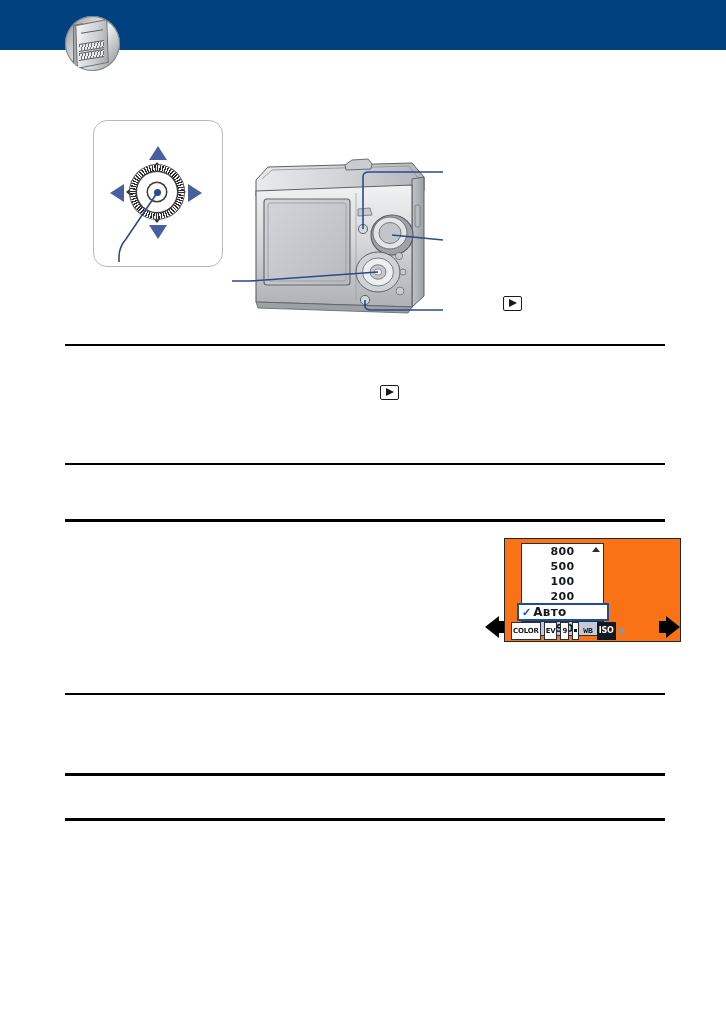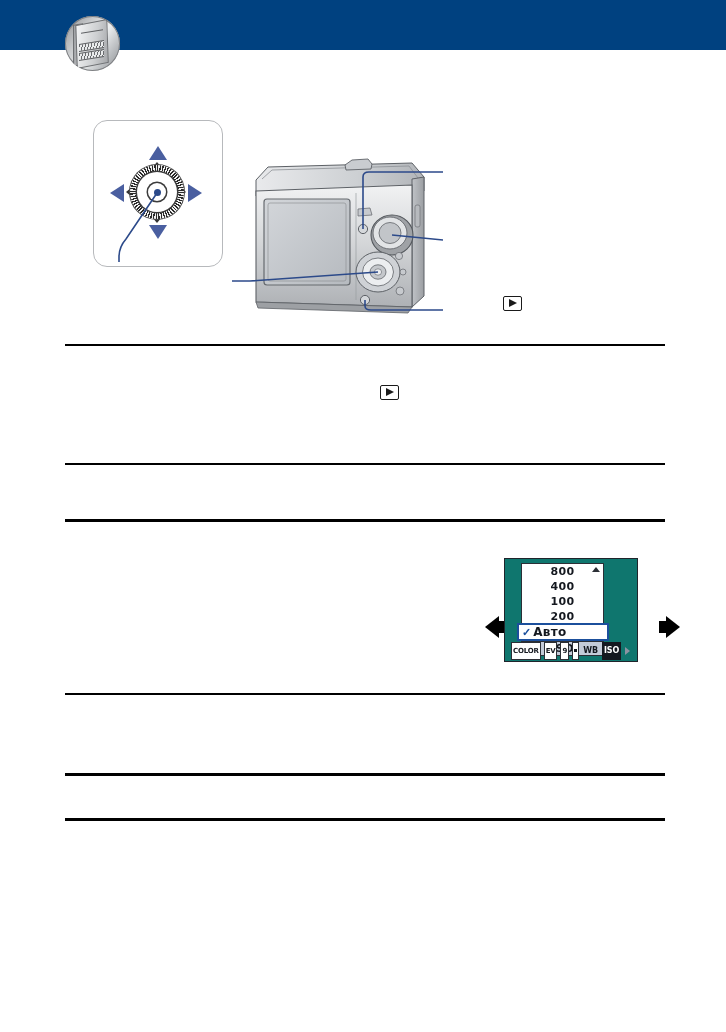--- a/index.html
+++ b/index.html
@@ -236,26 +236,25 @@
     position: absolute;
     left: 485px;
     top: 538px;
     width: 195px;
     height: 112px;
   }
   #lcd-screen {
     position: absolute;
     left: 19px;
     top: 0px;
-    width: 134px;
+    width: 177px;
     height: 104px;
-    background: #0f766e;
+    background: #f97316;
     border: 1px solid #20242b;
     box-sizing: border-box;
-    margin-top: 20px;
   }
   #iso-list {
     position: absolute;
     left: 16px;
     top: 4px;
     width: 83px;
     background: #ffffff;
     border: 1px solid #2b2f36;
     box-sizing: border-box;
   }
@@ -346,20 +345,21 @@
     align-items: center;
     justify-content: center;
     letter-spacing: -0.2px;
   }
   .tb-cell.plain {
     background: transparent;
     border: none;
     color: #14181f;
     font-size: 8px;
     letter-spacing: 0;
+    font-family: Liberation Mono, monospace;
   }
   .tb-cell.active {
     background: #14181f;
     color: #ffffff;
     border-color: #14181f;
     font-size: 8px;
   }
   .tb-cell.sq::after {
     content: "";
     width: 3px; height: 3px;
@@ -514,21 +514,21 @@
 
 <div id="lcd-figure">
 
   <div class="lcd-nav-arrow" id="lcd-nav-left"></div>
   <div id="lcd-nav-left-tail"></div>
 
   <div id="lcd-screen">
 
     <div id="iso-list">
       <div class="iso-item">800</div>
-      <div class="iso-item">400</div>
+      <div class="iso-item">500</div>
       <div class="iso-item">100</div>
       <div class="iso-item">200</div>
       <div id="iso-scroll-up"></div>
     </div>
 
     <div id="iso-selected-row">
       <span id="iso-check">✓</span>
       <span id="iso-selected-label">Авто</span>
     </div>
 

